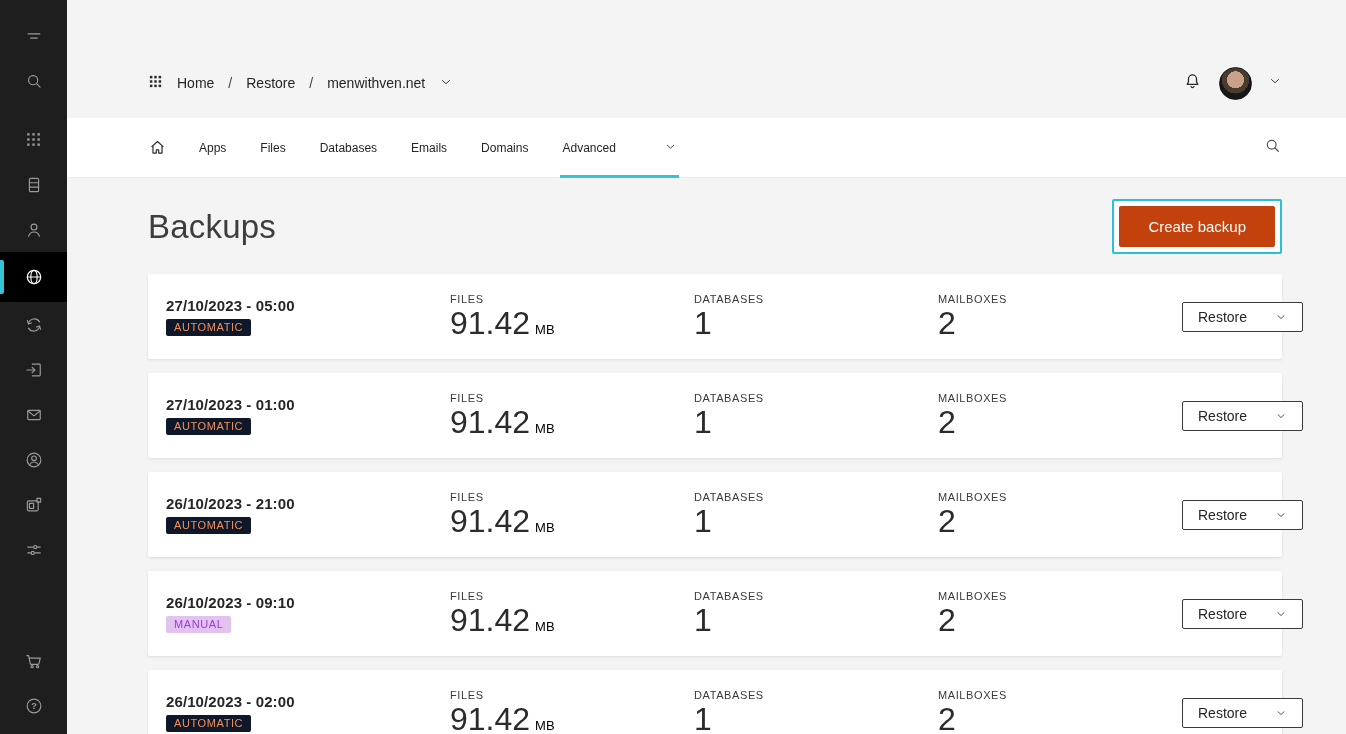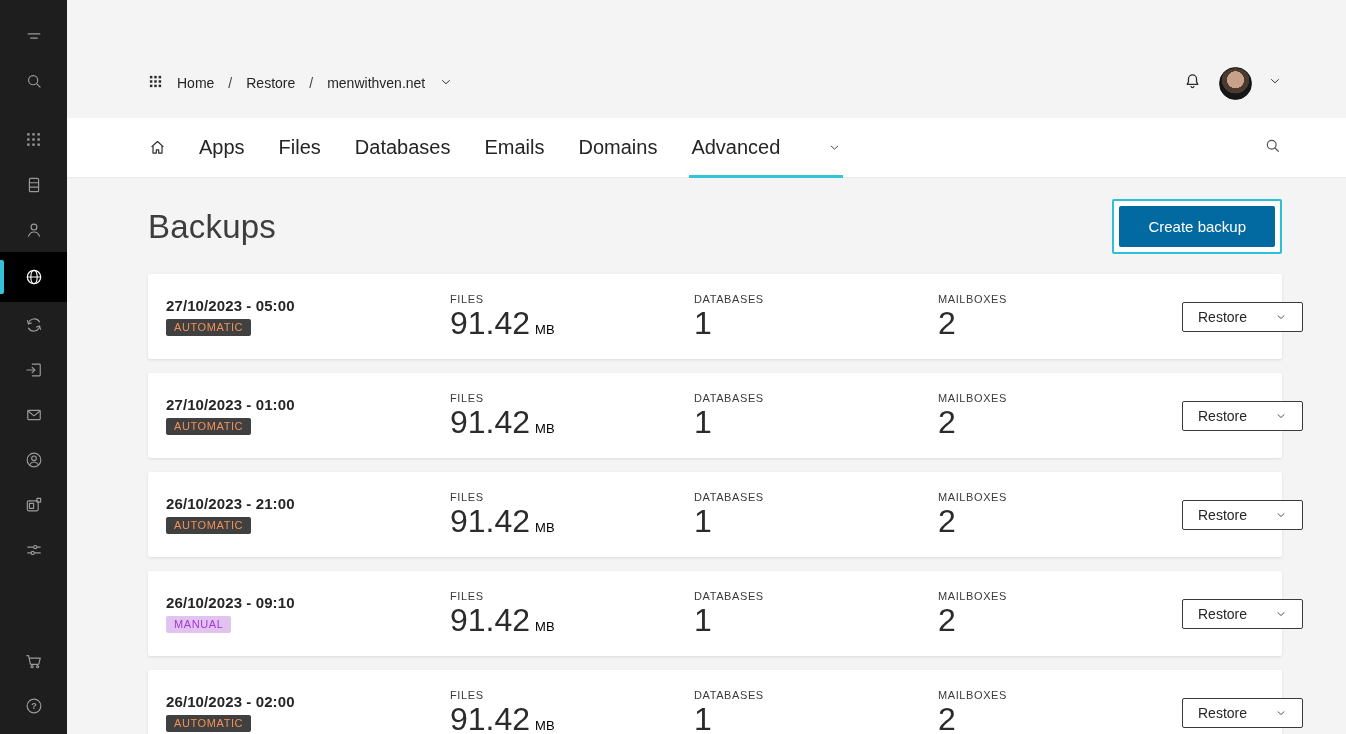--- a/index.html
+++ b/index.html
@@ -58,56 +58,56 @@
 
   
   .tabbar {
     height: 60px; flex: 0 0 60px; background: #ffffff;
     border-bottom: 1px solid #ebebeb;
     display: flex; align-items: center; padding: 0 64px 0 81px;
   }
   .tabbar .home-tab { margin-right: 30px; cursor: pointer; display: flex; align-items: center; }
   .tabbar .home-tab svg { stroke: #2b2b2b; fill: none; stroke-width: 1.5; stroke-linejoin: round; }
   .tab {
-    font-size: 20px; color: #252525; margin-right: 30px; cursor: pointer;
+    font-size: 12px; color: #252525; margin-right: 30px; cursor: pointer;
     height: 60px; display: flex; align-items: center; gap: 7px; position: relative;
     padding: 0 2px;
   }
   .tab.active { font-weight: 400; gap: 48px; }
   .tab.active::after {
     content: ""; position: absolute; left: 0; right: 0; bottom: 0;
     height: 3px; background: #35c3d7;
   }
   .tabbar .search-right { margin-left: auto; cursor: pointer; }
   .tabbar .search-right svg { stroke: #555; fill: none; stroke-width: 1.5; stroke-linecap: round; }
 
   
   .content { flex: 1; background: #f4f4f4; padding: 0 64px 16px 81px; overflow: hidden; }
   .page-header { display: flex; align-items: center; justify-content: space-between; margin: 21px 0 20px; }
   .page-title { font-size: 33px; font-weight: 400; color: #3d3d3d; letter-spacing: 0.2px; }
   .create-wrap { border: 2px solid #2bc0d8; background: #fff; padding: 5px; border-radius: 2px; }
   .create-btn {
-    background: #0369a1; color: #fff; border: none; cursor: pointer;
+    background: #c2410c; color: #fff; border: none; cursor: pointer;
     font-family: "Liberation Sans", sans-serif; font-size: 15px;
     padding: 12px 29px; border-radius: 2px; display: block;
   }
 
   
   .backup-card {
     background: #fff; border-radius: 2px;
     box-shadow: 0 1px 3px rgba(0,0,0,0.10);
     height: 85px; margin-bottom: 14px;
     display: flex; align-items: center; padding: 0 16px 0 18px;
   }
   .bk-left { flex: 0 0 284px; }
   .bk-date { font-size: 15px; font-weight: 700; color: #262626; letter-spacing: 0.1px; }
   .bk-badge {
     display: inline-block; margin-top: 5px; font-size: 11px; font-weight: 400;
     padding: 2px 8px 3px; border-radius: 2px; letter-spacing: 0.6px;
-    background: #404040; color: #f0915a;
+    background: #0f172a; color: #f0915a;
   }
   .bk-badge.manual { background: #e2c3f0; color: #a238d6; }
   .bk-stat { flex: 0 0 244px; }
   .bk-stat .stat-label { font-size: 11px; color: #3a3a3a; letter-spacing: 0.6px; margin-bottom: 2px; }
   .bk-stat .stat-value { font-size: 32px; font-weight: 400; color: #2b2b2b; line-height: 1.05; }
   .bk-stat .stat-unit { font-size: 13px; color: #000000; margin-left: 5px; }
   .restore-btn {
     margin-left: auto; background: #fff; border: 1px solid #3a3a3a; border-radius: 2px;
     font-family: "Liberation Sans", sans-serif; font-size: 14px; color: #262626;
     padding: 6px 15px; cursor: pointer; display: flex; align-items: center; gap: 28px;

